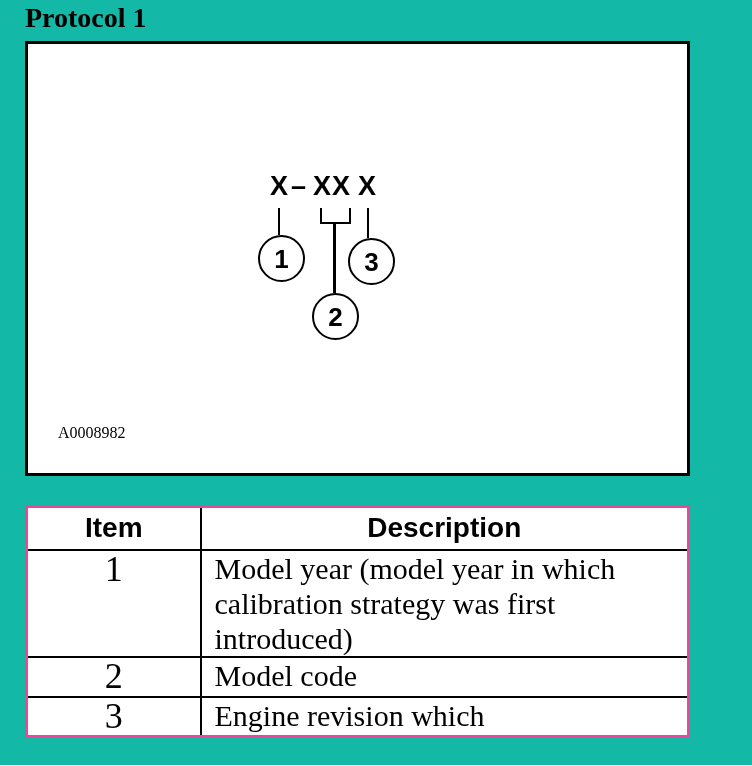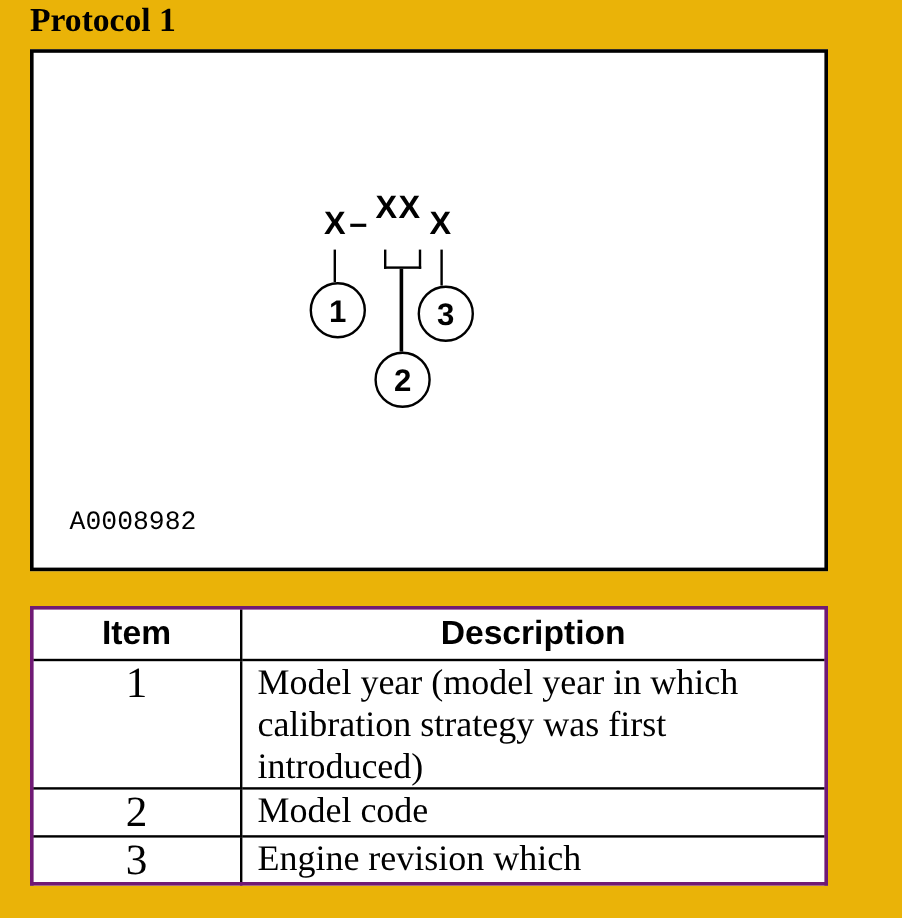--- a/index.html
+++ b/index.html
@@ -4,21 +4,21 @@
 <style>
   * { margin: 0; padding: 0; box-sizing: border-box; }
   html, body {
     width: 752px; height: 766px;
     background: #ffffff;
     font-family: "Liberation Serif", serif;
     color: #000000;
     position: relative;
     overflow: hidden;
   }
-  .page { position: absolute; inset: 0; width: 752px; height: 765px; background: #eab308; }
+  .page { position: absolute; inset: 0; width: 752px; height: 765px; background: #14b8a6; }
 
   
   .page-title {
     position: absolute; left: 25px; top: 1px;
     font-family: "Liberation Serif", serif;
     font-weight: bold; font-size: 28px; line-height: 1.2;
     color: #000;
   }
 
   
@@ -40,30 +40,30 @@
     border: 2px solid #000; border-radius: 50%;
     background: #fff;
     display: flex; align-items: center; justify-content: center;
   }
   .callout-circle span {
     font-family: "Liberation Sans", sans-serif;
     font-weight: bold; font-size: 26px; line-height: 1; color: #000;
   }
   .figure-id {
     position: absolute; left: 30px; top: 381px;
-    font-family: Liberation Mono, monospace;
-    font-size: 22px; line-height: 1; color: #000;
+    font-family: Liberation Serif, serif;
+    font-size: 16px; line-height: 1; color: #000;
   }
 
   
   table.items-table {
     position: absolute; left: 25px; top: 505px;
     width: 665px;
     border-collapse: collapse;
-    border: 3px solid #701a75;
+    border: 3px solid #ec4899;
     background: #fff;
   }
   table.items-table th, table.items-table td {
     border: 2px solid #000;
   }
   th.item-col { width: 174px; }
   table.items-table th {
     font-family: "Liberation Sans", sans-serif;
     font-weight: bold; font-size: 28px;
     height: 43px; text-align: center; vertical-align: middle;
@@ -89,21 +89,21 @@
 <body>
 
 <div class="page">
 
   <div class="page-title">Protocol 1</div>
 
   <div class="figure-box">
 
     <span class="code-part" style="left:242px; top:129px;">X</span>
     <span class="code-part" style="left:263px; top:129px;">–</span>
-    <span class="code-part" style="left:285px; top:116px;">XX</span>
+    <span class="code-part" style="left:285px; top:129px;">XX</span>
     <span class="code-part" style="left:330px; top:129px;">X</span>
 
     <div class="leader" style="left:250px; top:164px; width:2px; height:27px;"></div>
     <div class="leader" style="left:292px; top:164px; width:2px; height:16px;"></div>
     <div class="leader" style="left:321px; top:164px; width:2px; height:16px;"></div>
     <div class="leader" style="left:292px; top:178px; width:31px; height:2px;"></div>
     <div class="leader" style="left:305px; top:180px; width:3px; height:69px;"></div>
     <div class="leader" style="left:339px; top:164px; width:2px; height:30px;"></div>
 
     <div class="callout-circle" style="left:230px; top:191px;">

